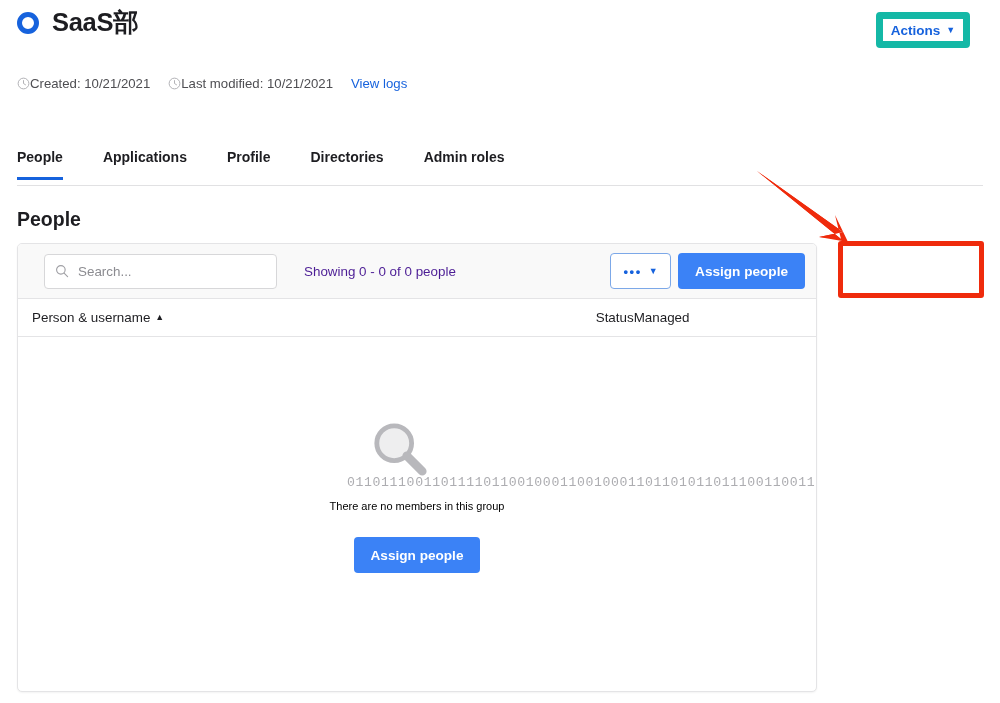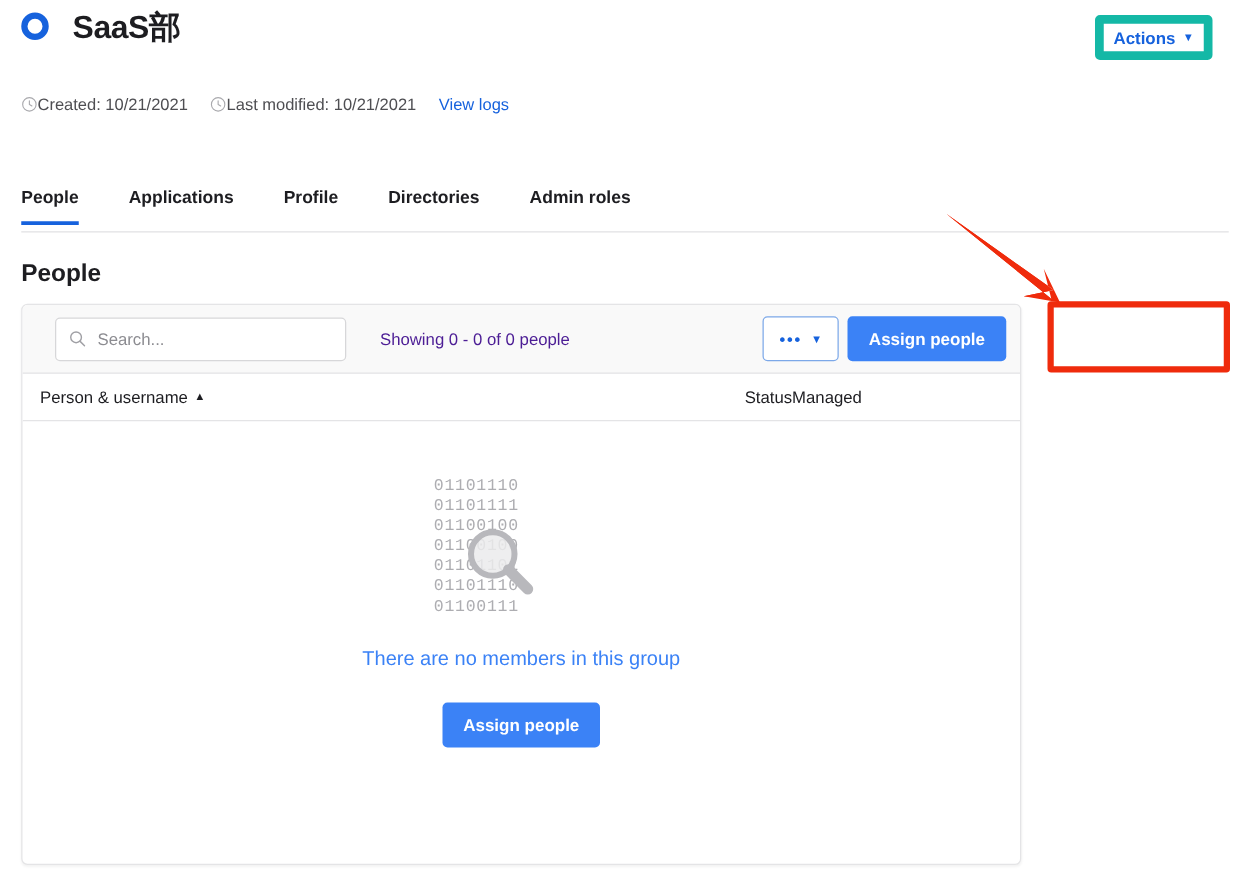--- a/index.html
+++ b/index.html
@@ -21,22 +21,22 @@
   .header {
     position: absolute;
     left: 0; top: 0;
     width: 1000px;
     height: 110px;
   }
   .title-row {
     position: absolute;
     left: 17px; top: 10px;
     display: flex;
-    align-items: flex-start;
-    gap: 19px;
+    align-items: center;
+    gap: 13px;
   }
   .group-icon {
     width: 22px; height: 22px;
     border-radius: 50%;
     border: 5px solid #1662dd;
     box-sizing: border-box;
   }
   .page-title {
     font-size: 25.5px;
     font-weight: bold;
@@ -256,41 +256,40 @@
     display: flex;
     flex-direction: column;
     align-items: center;
     padding-top: 44px;
   }
   .binary-art {
     position: relative;
     width: 140px;
     height: 110px;
     display: flex;
-    flex-direction: column;
-    align-items: flex-start;
+    align-items: flex-end;
     justify-content: flex-start;
   }
   .bin-row {
     font-family: "Liberation Mono", monospace;
     font-size: 13.2px;
     letter-spacing: 0.6px;
     color: #adadb1;
     line-height: 16.1px;
     white-space: pre;
   }
   .magnifier {
     position: absolute;
     left: 24px; top: 39px;
     width: 58px; height: 58px;
   }
   .empty-text {
-    margin-top: 28px;
-    font-size: 16px;
-    color: #3b82f6;
+    margin-top: 9px;
+    font-size: 11px;
+    color: #000000;
   }
   .empty-btn-wrap { margin-top: 25px; }
 
   
   .annot-box {
     position: absolute;
     left: 838px; top: 241px;
     width: 146px; height: 57px;
     border: 5px solid #ef2b0c;
     border-radius: 3px;

